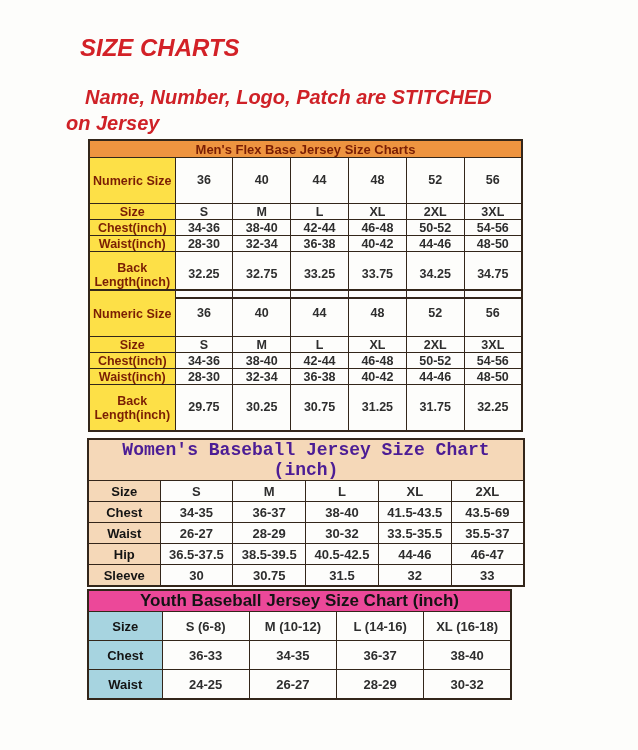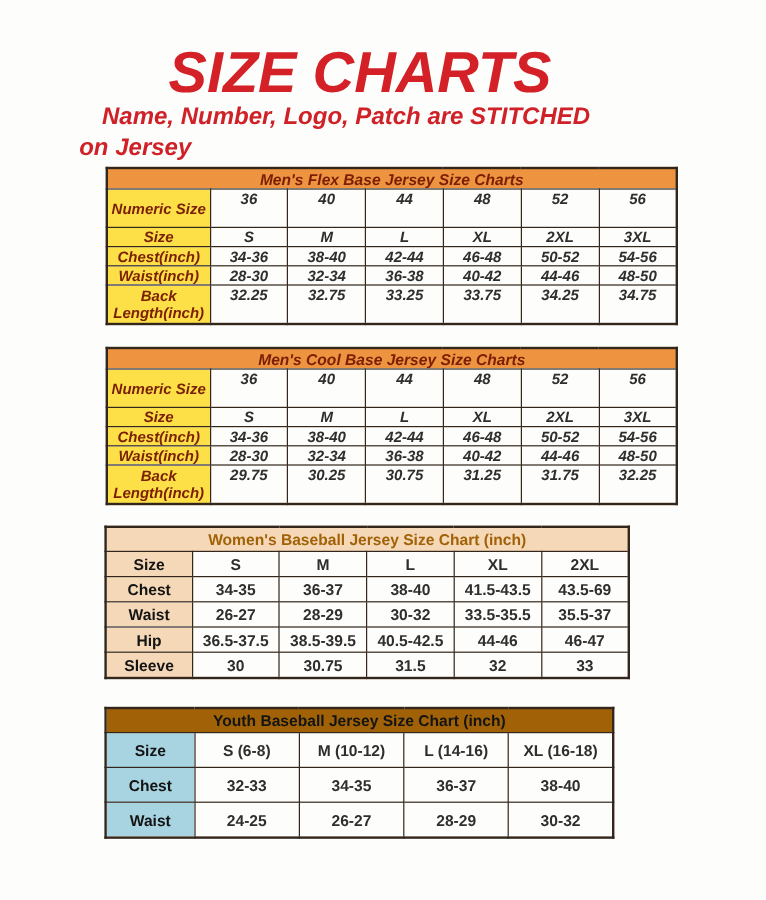--- a/index.html
+++ b/index.html
@@ -4,22 +4,21 @@
 <style>
   html,body{margin:0;padding:0;}
   body{
     width:638px;height:750px;position:relative;
     background:#fdfdfb;
     font-family:"Liberation Sans", sans-serif;
     overflow:hidden;
   }
   .page-title{
     position:absolute;left:80px;top:34px;width:440px;
-    text-align:center;
-    font-size:48px;font-weight:bold;font-style:italic;
+    font-size:24px;font-weight:bold;font-style:italic;
     color:#d32127;letter-spacing:0px;
   }
   .subtitle{
     position:absolute;
     font-size:20px;font-weight:bold;font-style:italic;
     color:#cf2127;
   }
   .subtitle.l1{left:85px;top:86px;}
   .subtitle.l2{left:66px;top:112px;text-align:center;}
 
@@ -31,47 +30,47 @@
     font-weight:bold;
   }
   table.chart td{
     border:1px solid #33261a;
     text-align:center;
     vertical-align:middle;
     padding:0 2px;
     overflow:hidden;
   }
   table.chart td.val{color:#2e2e2e;}
-  table.chart tr.tall td.val{vertical-align:top;padding-top:1px;}
+  table.chart tr.tall td.val{vertical-align:top;padding-top:15px;}
 
   
-  table.t-orange{left:88px;width:477px;font-size:12.5px;font-style:italic;}
+  table.t-orange{left:88px;width:435px;font-size:12.5px;}
   #tbl-flex{top:139px;}
   #tbl-cool{top:289px;}
   table.t-orange tr.title-row td{
     background:#ee9440;color:#7a1e04;height:16px;font-size:13px;
   }
   table.t-orange td.lbl{background:#fde047;color:#7a1e04;}
   table.t-orange tr.body-row td{height:15px;}
   table.t-orange tr.tall td{height:30px;}
   .men-lbl-col{width:86px;}
 
   
   table.t-peach{left:87px;top:438px;width:438px;font-size:13px;}
   table.t-peach tr.title-row td{
-    background:#f5d8b8;color:#a16207;height:19px;font-size:13px;
+    background:#f5d8b8;color:#4c1d95;height:19px;font-size:18px;font-family:Liberation Mono, monospace;
   }
   table.t-peach td.lbl{background:#f5d8b8;color:#141414;}
   table.t-peach tr.body-row td{height:20px;}
   .women-lbl-col{width:72px;}
 
   
   table.t-blue{left:87px;top:589px;width:425px;font-size:13px;}
   table.t-blue tr.title-row td{
-    background:#a16207;color:#141414;height:19px;font-size:13px;
+    background:#ec4899;color:#141414;height:19px;font-size:17px;
   }
   table.t-blue td.lbl{background:#a7d4e0;color:#141414;}
   table.t-blue tr.body-row td{height:28px;}
   .youth-lbl-col{width:74px;}
 </style>
 </head>
 <body>
 
 <div class="page-title">SIZE CHARTS</div>
 
@@ -135,23 +134,20 @@
       </tr>
     </tbody>
   </table>
 
 <table id="tbl-cool" class="chart t-orange">
   <colgroup>
       <col class="men-lbl-col">
       <col span="6">
     </colgroup>
 <tbody>
-      <tr class="title-row">
-        <td colspan="7">Men's Cool Base Jersey Size Charts</td>
-      </tr>
       <tr class="body-row tall">
         <td class="lbl">Numeric Size</td>
         <td class="val">36</td>
         <td class="val">40</td>
         <td class="val">44</td>
         <td class="val">48</td>
         <td class="val">52</td>
         <td class="val">56</td>
       </tr>
       <tr class="body-row">
@@ -256,21 +252,21 @@
       </tr>
       <tr class="body-row">
         <td class="lbl">Size</td>
         <td class="val">S (6-8)</td>
         <td class="val">M (10-12)</td>
         <td class="val">L (14-16)</td>
         <td class="val">XL (16-18)</td>
       </tr>
       <tr class="body-row">
         <td class="lbl">Chest</td>
-        <td class="val">32-33</td>
+        <td class="val">36-33</td>
         <td class="val">34-35</td>
         <td class="val">36-37</td>
         <td class="val">38-40</td>
       </tr>
       <tr class="body-row">
         <td class="lbl">Waist</td>
         <td class="val">24-25</td>
         <td class="val">26-27</td>
         <td class="val">28-29</td>
         <td class="val">30-32</td>

